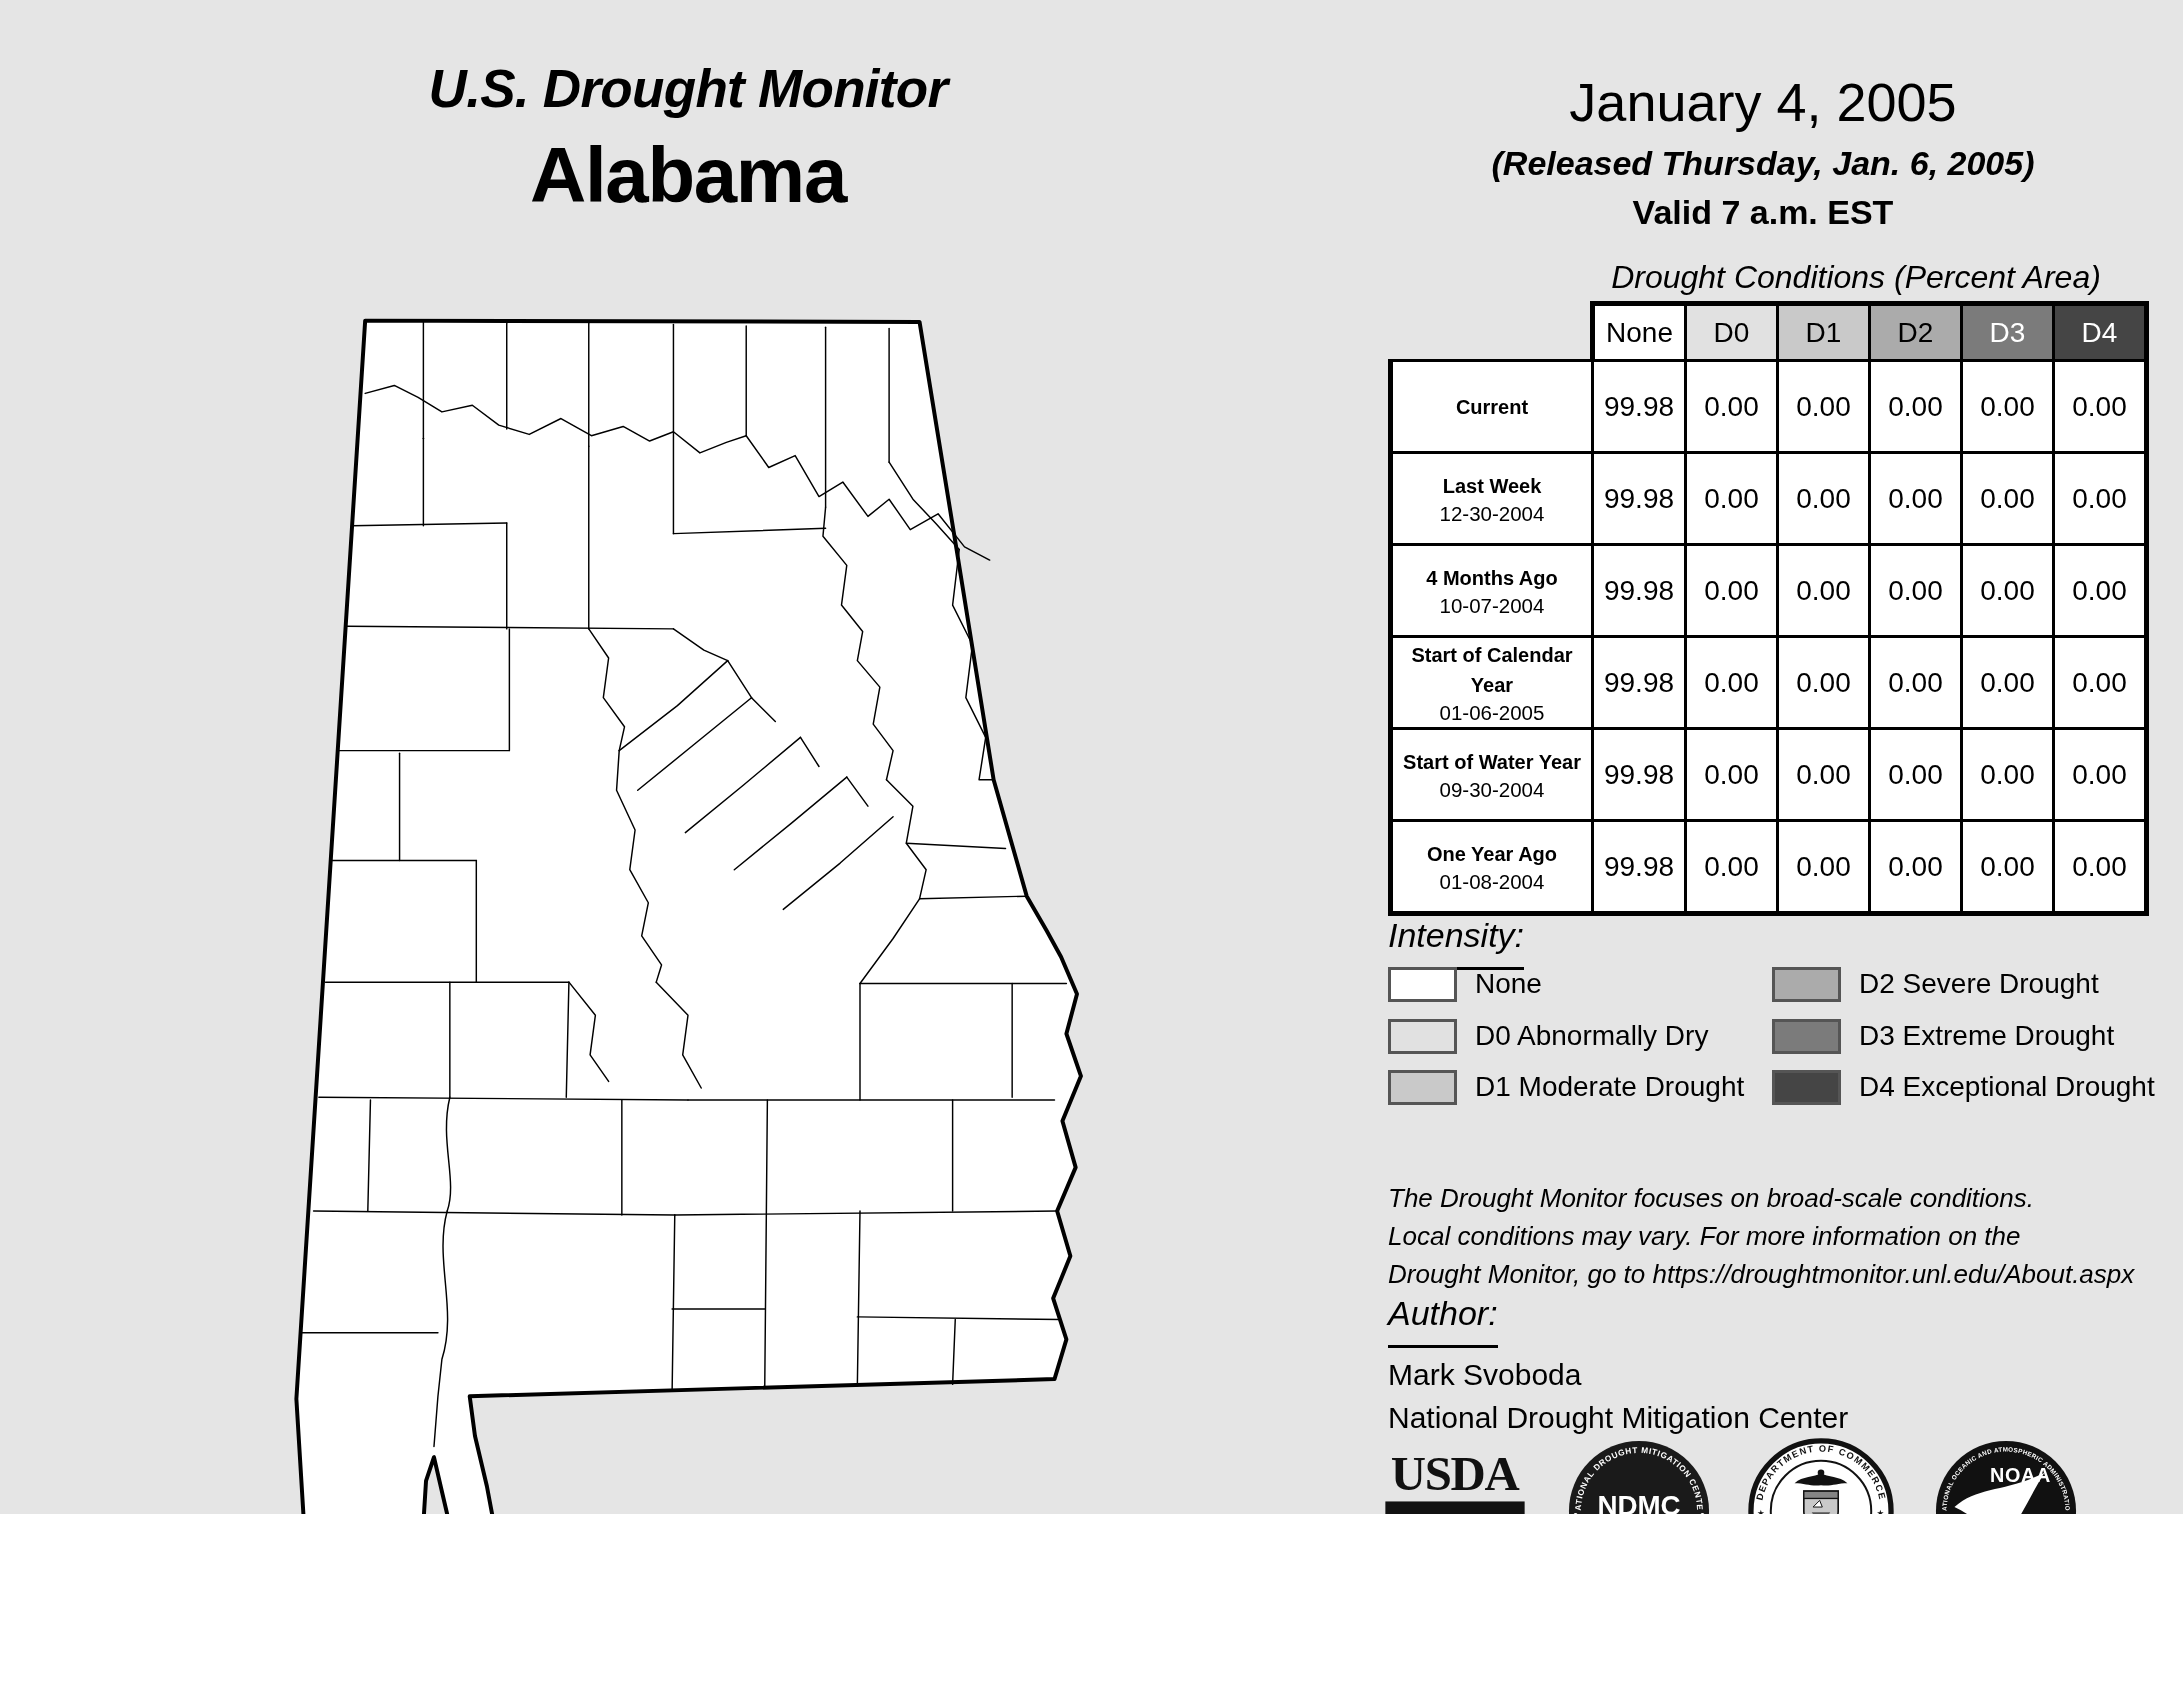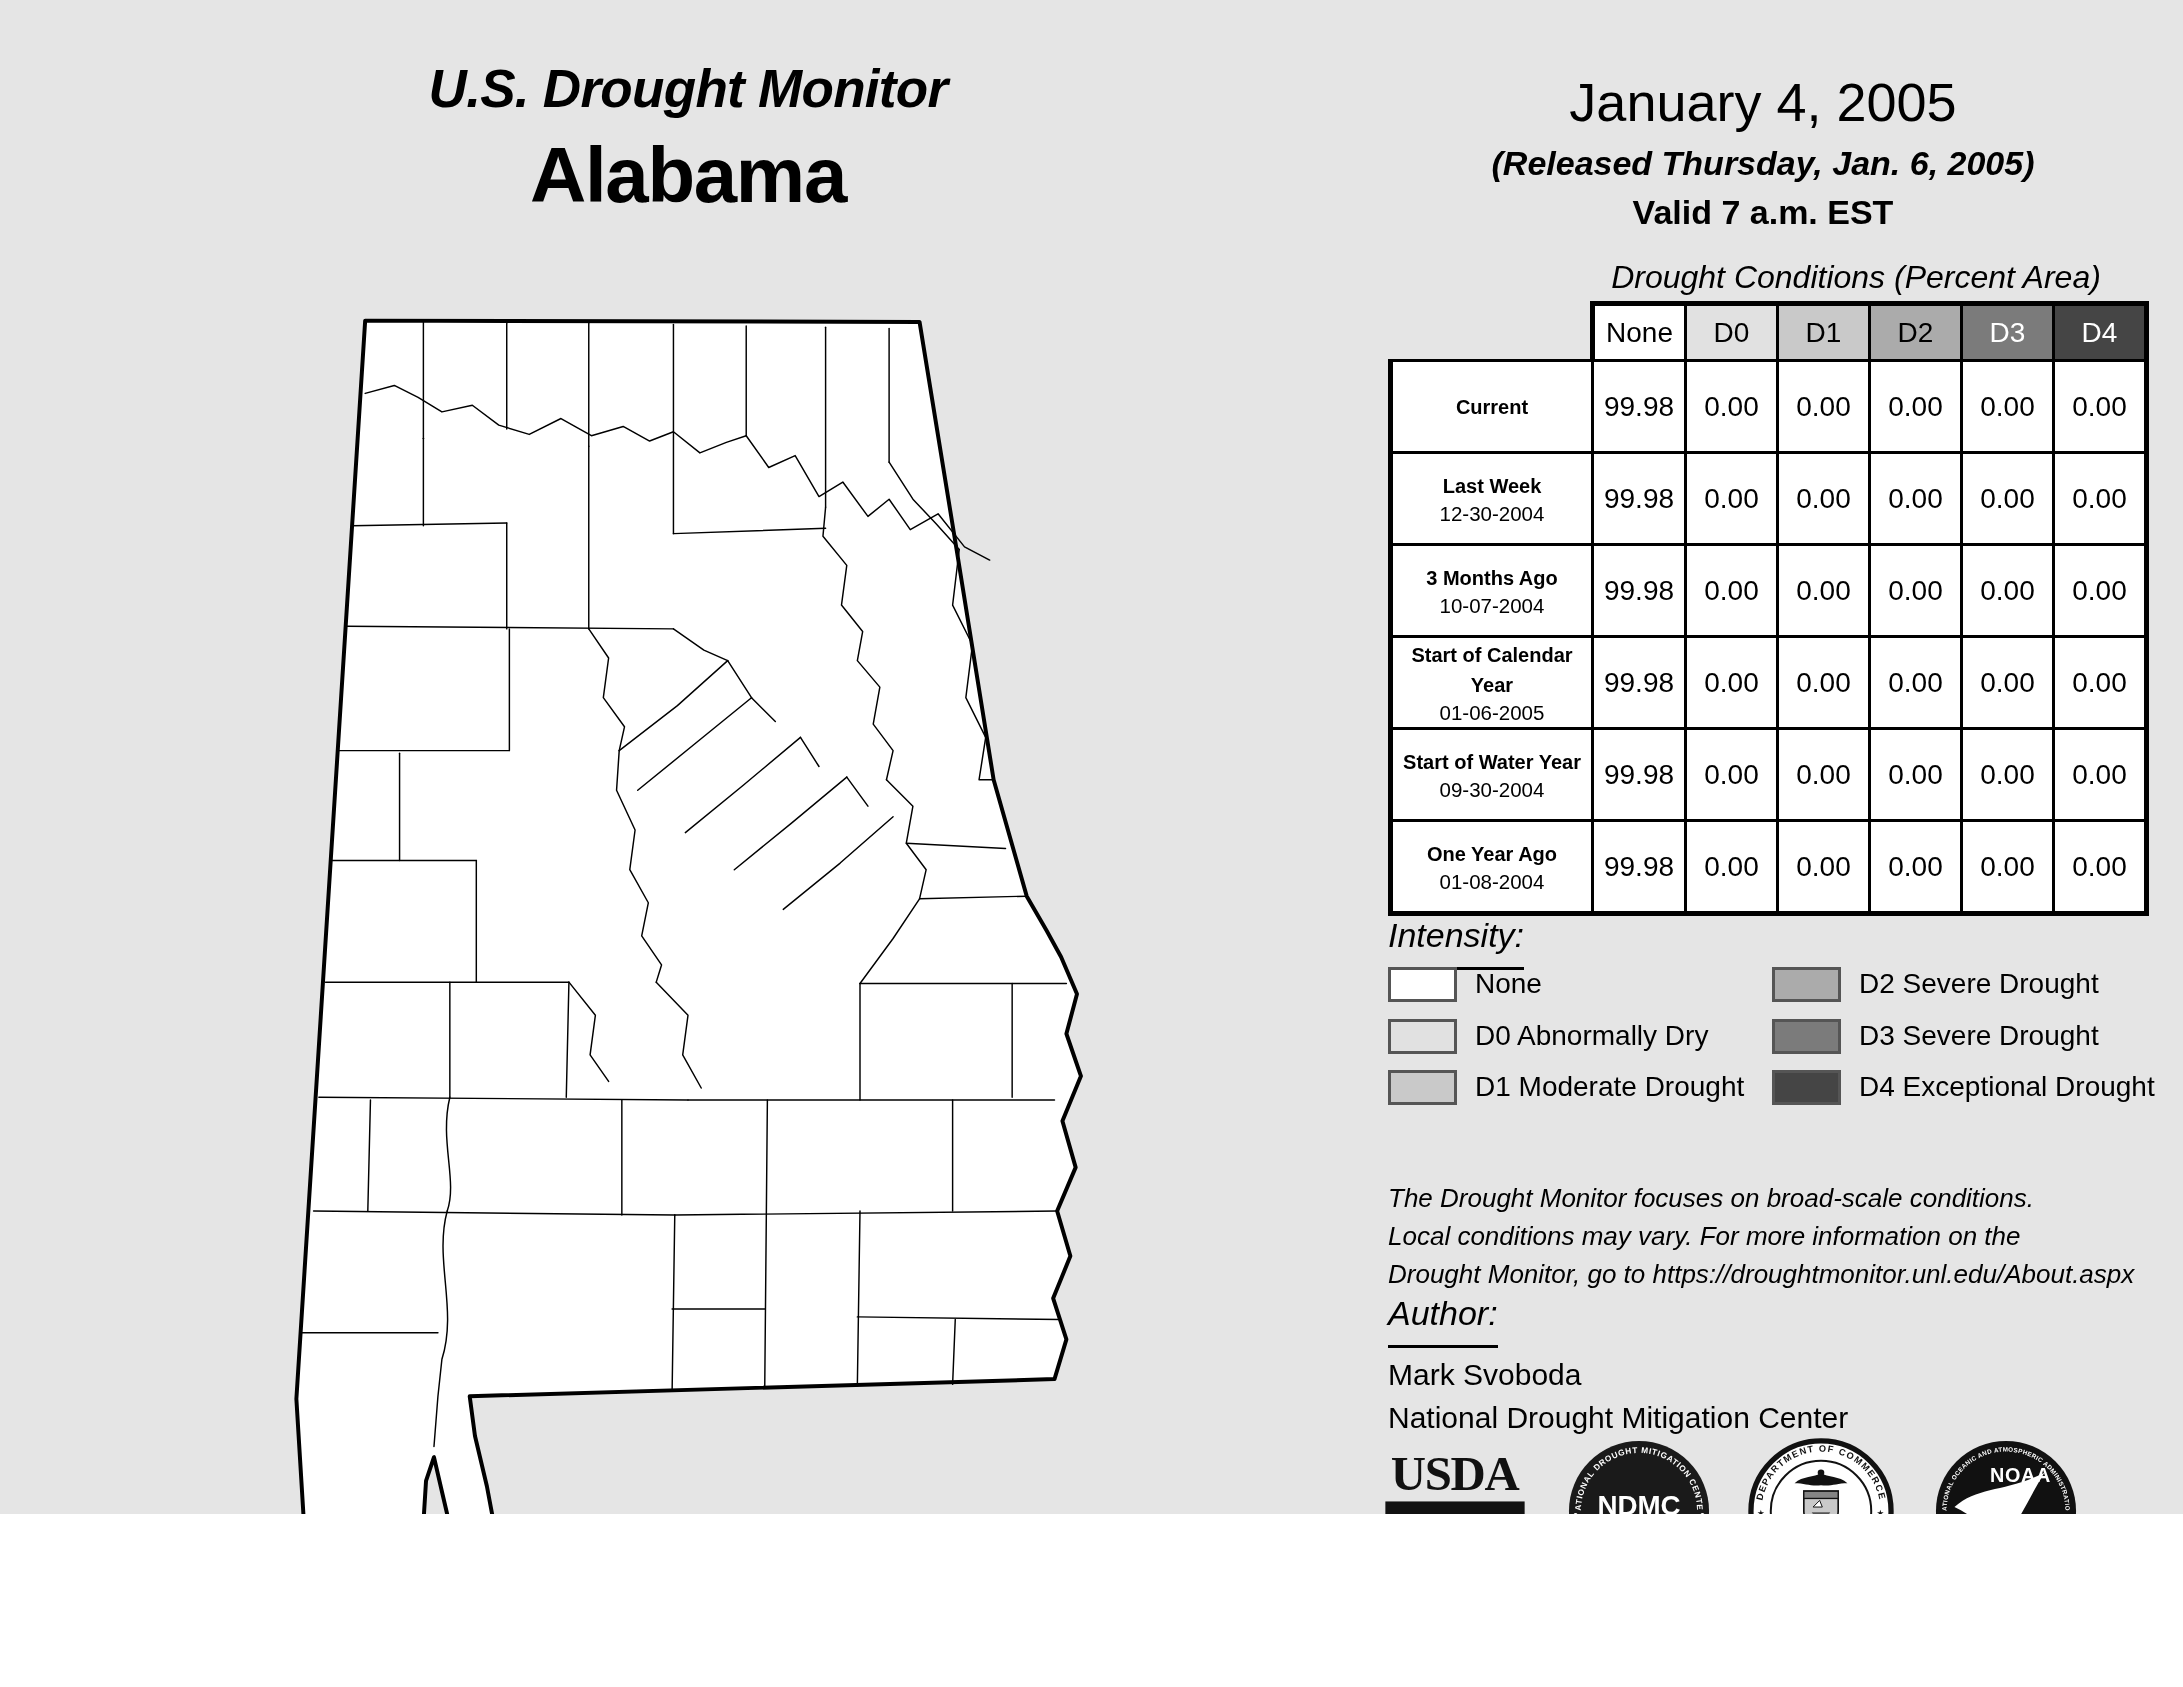--- a/index.html
+++ b/index.html
@@ -185,21 +185,21 @@
             </td>
         <td class="val">99.98</td>
         <td class="val">0.00</td>
         <td class="val">0.00</td>
         <td class="val">0.00</td>
         <td class="val">0.00</td>
         <td class="val last">0.00</td>
       </tr>
       <tr class="body">
         <td class="lbl">
-              <div class="lbl-main">3 Months Ago</div>
+              <div class="lbl-main">4 Months Ago</div>
               <div class="lbl-date">10-07-2004</div>
             </td>
         <td class="val">99.98</td>
         <td class="val">0.00</td>
         <td class="val">0.00</td>
         <td class="val">0.00</td>
         <td class="val">0.00</td>
         <td class="val last">0.00</td>
       </tr>
       <tr class="body">
@@ -255,21 +255,21 @@
   <div class="legend-item" style="left:1388px;top:1070px;">
     <div class="legend-swatch" style="background-color: rgb(201, 201, 201);"></div>
     <div class="legend-label">D1 Moderate Drought</div>
   </div>
   <div class="legend-item" style="left:1772px;top:967px;">
     <div class="legend-swatch" style="background-color: rgb(171, 171, 171);"></div>
     <div class="legend-label">D2 Severe Drought</div>
   </div>
   <div class="legend-item" style="left:1772px;top:1019px;">
     <div class="legend-swatch" style="background-color: rgb(123, 123, 123);"></div>
-    <div class="legend-label">D3 Severe Drought</div>
+    <div class="legend-label">D3 Extreme Drought</div>
   </div>
   <div class="legend-item" style="left:1772px;top:1070px;">
     <div class="legend-swatch" style="background-color: rgb(69, 69, 69);"></div>
     <div class="legend-label">D4 Exceptional Drought</div>
   </div>
 
   <div class="disclaimer">
     <div>The Drought Monitor focuses on broad-scale conditions.</div>
     <div>Local conditions may vary. For more information on the</div>
     <div>Drought Monitor, go to https://droughtmonitor.unl.edu/About.aspx</div>

